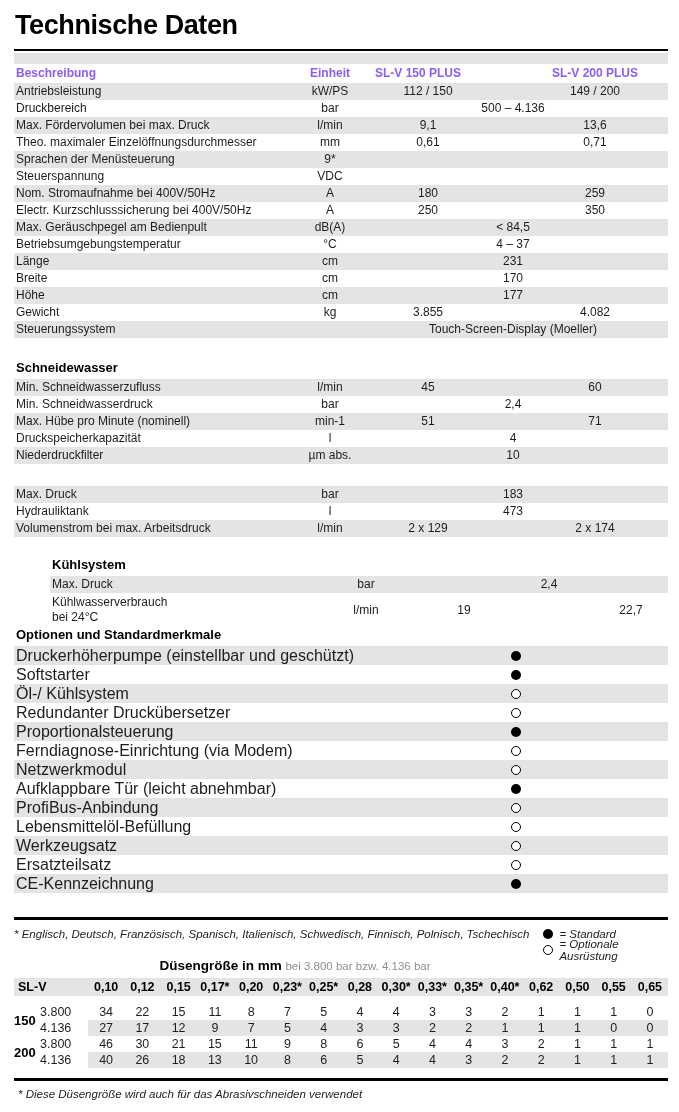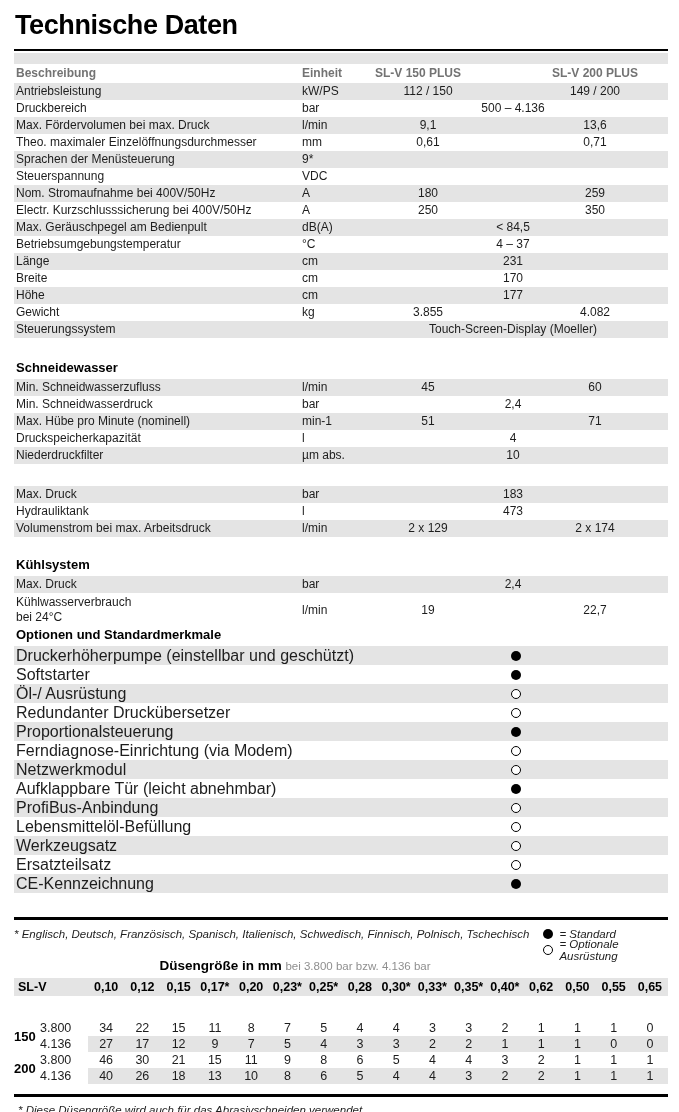--- a/index.html
+++ b/index.html
@@ -5,34 +5,34 @@
   html,body{margin:0;padding:0;background:#fff;}
   .page{width:679px;height:1112px;box-sizing:border-box;padding:8px 11px 0 14px;
     background:#fff;font-family:"Liberation Sans",sans-serif;color:#1d1d1d;overflow:hidden;}
   h1{font-size:27px;font-weight:bold;color:#000;margin:2px 0 8px 1px;letter-spacing:-0.4px;}
   .rule{height:2px;background:#000;}
   .rule-thick{height:3px;background:#000;}
   .band{height:11px;background:#e4e4e4;margin-top:2px;}
   
   .grid-row{display:grid;grid-template-columns:288px 56px 140px 170px;height:17px;
     line-height:17px;font-size:12px;align-items:center;}
-  .thead{height:19px;line-height:19px;font-weight:bold;font-size:12px;color:#737373;}
+  .thead{height:19px;line-height:19px;font-weight:bold;font-size:12px;color:#8b5cf6;}
   .cell-desc{padding-left:2px;white-space:nowrap;overflow:hidden;}
-  .cell-unit{}
+  .cell-unit{text-align:center;}
   .cell-v{text-align:center;}
   .cell-v200{padding-left:24px;}
   .h150{padding-right:20px;}
   .h200{padding-left:24px;}
   .cell-span{grid-column:3/5;text-align:center;}
   .shade{background:#e4e4e4;}
   .tall{height:34px;line-height:15px;}
   .tall .cell-desc div{line-height:15px;}
   .section-h{font-size:13px;font-weight:bold;color:#000;margin:0 0 4px 2px;}
   .sec{margin-top:22px;}
-  .sec-k{margin-top:20px;}
+  .sec-k{margin-top:20px;margin-left:36px;}
   .sec-opt{}
   
   .opt-row{display:grid;grid-template-columns:1fr 24px 140px;height:19px;
     align-items:center;font-size:16px;}
   .opt-label{padding-left:2px;white-space:nowrap;}
   .dotcell{display:flex;justify-content:center;align-items:center;}
   .dot{box-sizing:border-box;width:10px;height:10px;border-radius:50%;display:inline-block;}
   .dot.filled{background:#000;}
   .dot.open{background:#fff;border:1.7px solid #000;}
   
@@ -43,21 +43,21 @@
   .legend .dot{width:10px;height:10px;flex:0 0 auto;}
   
   .nz-title{text-align:center;padding-right:92px;font-size:13.5px;white-space:nowrap;}
   .nz-title .b{font-weight:bold;color:#000;}
   .nz-title .rest{color:#8f8f8f;font-size:11.5px;}
   .nz-head{display:grid;grid-template-columns:74px repeat(16,36.25px);height:18px;
     line-height:18px;background:#e4e4e4;font-weight:bold;font-size:12.5px;color:#000;margin-top:5px;}
   .nz-corner{padding-left:4px;}
   .nz-size{text-align:center;white-space:nowrap;}
   .nz-grid{display:grid;grid-template-columns:24px 50px repeat(16,36.25px);
-    grid-auto-rows:16px;font-size:12.5px;margin-top:24px;}
+    grid-auto-rows:16px;font-size:12.5px;margin-top:8px;}
   .nz-model{grid-row:span 2;font-weight:bold;font-size:13px;color:#000;
     display:flex;align-items:center;padding-left:0;}
   .nz-press{text-align:left;padding-left:2px;line-height:16px;}
   .nz-val{text-align:center;line-height:16px;}
   .sh{background:#e4e4e4;}
   .nz-note{font-size:11.5px;font-style:italic;margin-top:7px;padding-left:4px;}
   .fn-rule{margin-top:24px;}
   .nz-rule{margin-top:10px;}
 </style>
 </head>
@@ -239,21 +239,21 @@
           <div></div>
         </div>
         <div class="opt-row">
           <div class="opt-label">Softstarter</div>
           <div class="dotcell">
             <span class="dot filled"></span>
           </div>
           <div></div>
         </div>
         <div class="opt-row shade">
-          <div class="opt-label">Öl-/ Ausrüstung</div>
+          <div class="opt-label">Öl-/ Kühlsystem</div>
           <div class="dotcell">
             <span class="dot open"></span>
           </div>
           <div></div>
         </div>
         <div class="opt-row">
           <div class="opt-label">Redundanter Druckübersetzer</div>
           <div class="dotcell">
             <span class="dot open"></span>
           </div>

